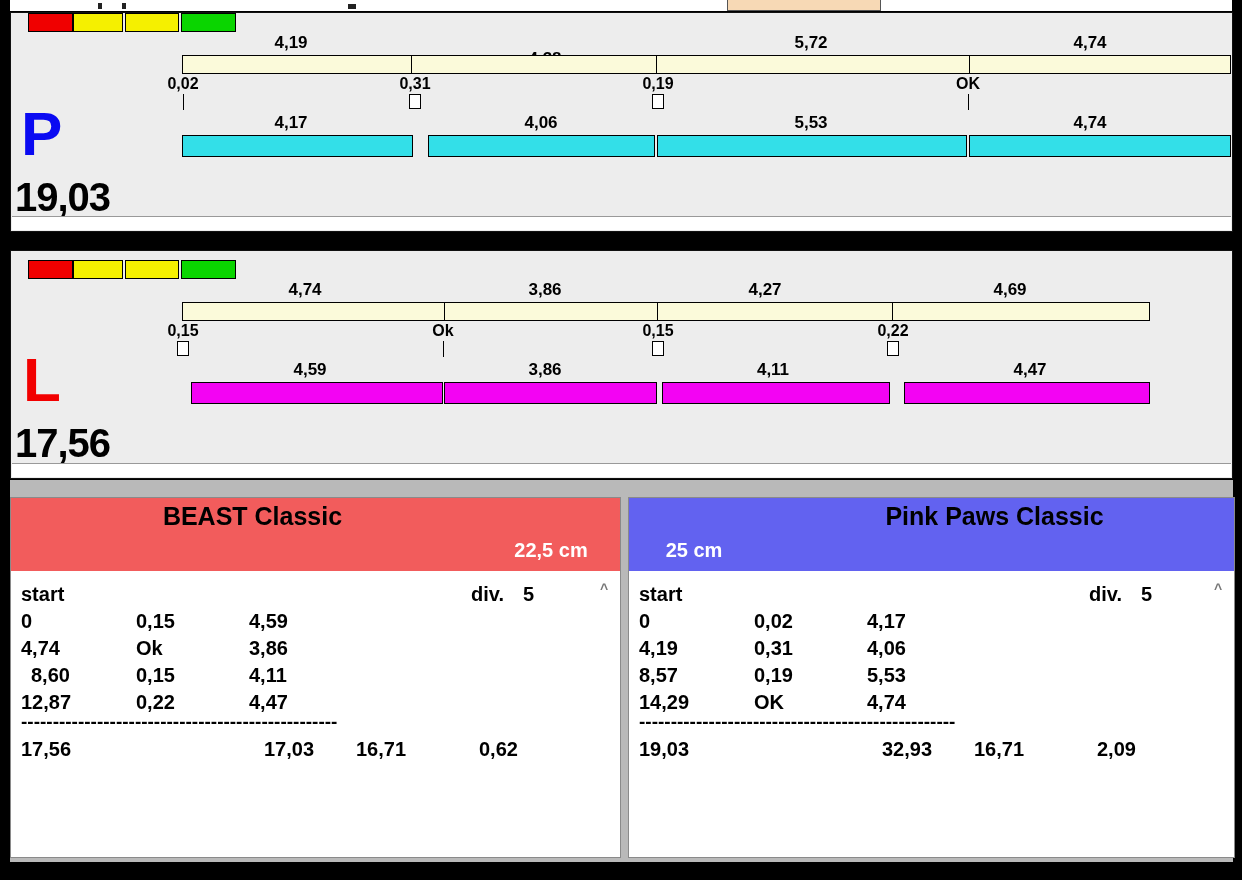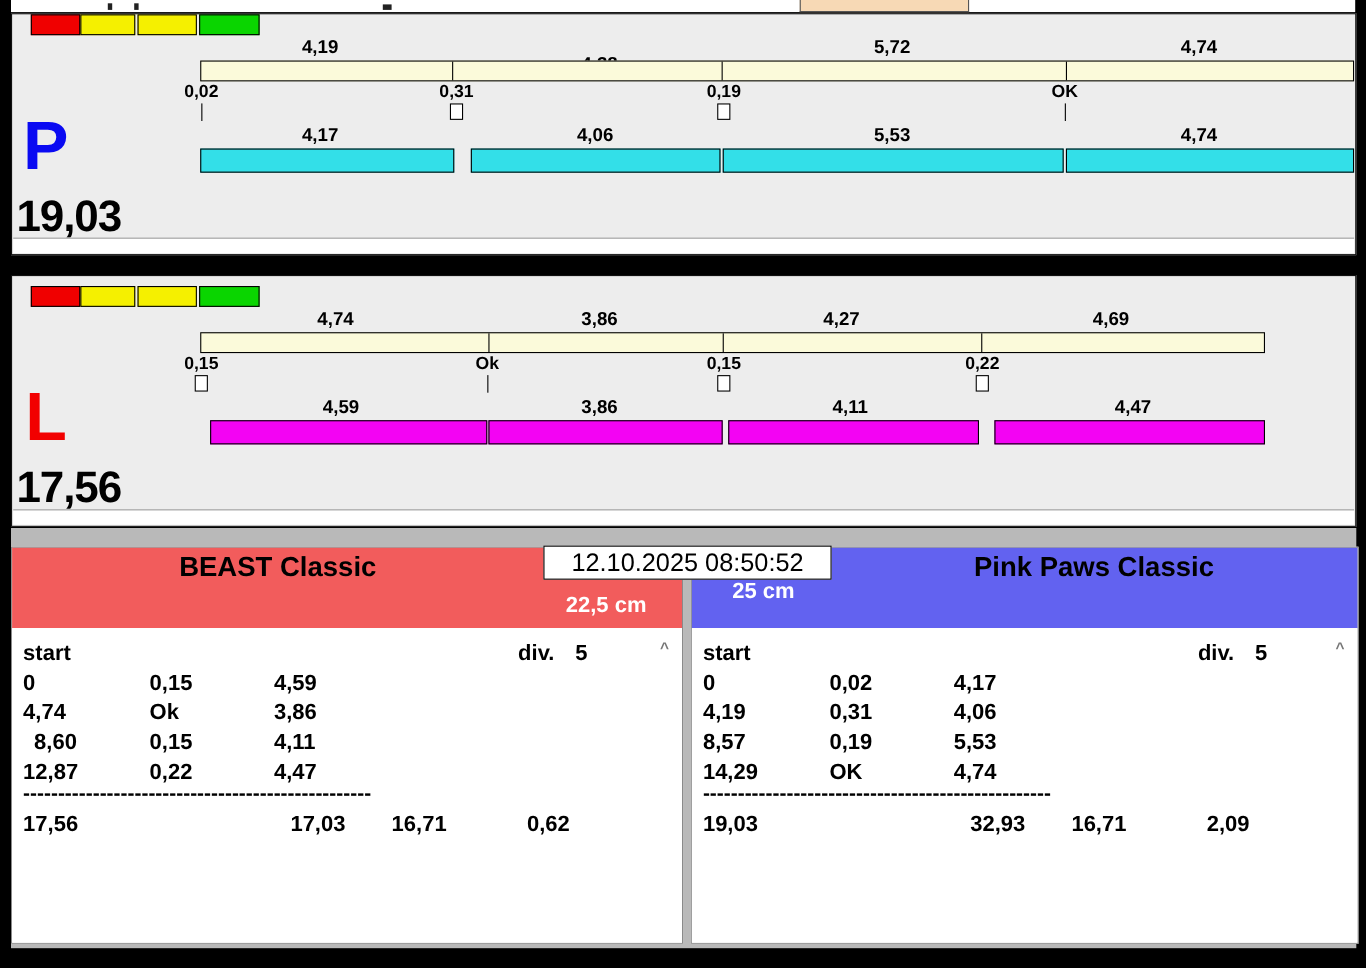--- a/index.html
+++ b/index.html
@@ -185,21 +185,21 @@
         <span style="left:253px">17,03</span>
         <span style="left:345px">16,71</span>
         <span style="left:468px">0,62</span>
       </div>
     </div>
   </div>
 
   <div class="team" style="left:628px;width:607px">
     <div class="team-header" style="background: rgb(98, 98, 240);">
       <div class="team-title" style="left:128px;width:475px;top:4px">Pink Paws Classic</div>
-      <div class="team-height" style="left:10px;width:110px;top:29px">25 cm</div>
+      <div class="team-height" style="left:10px;width:110px;top:41px">25 cm</div>
     </div>
     <div class="team-body">
       <div class="trow" style="top:12px">
         <span style="left:10px">start</span>
         <span style="left:460px">div.</span>
         <span style="left:512px">5</span>
       </div>
       <div class="scroll-up" style="left:585px;top:10px">^</div>
 
       <div class="trow" style="top:39px">
@@ -227,15 +227,14 @@
 
       <div class="trow" style="top:167px">
         <span style="left:10px">19,03</span>
         <span style="left:253px">32,93</span>
         <span style="left:345px">16,71</span>
         <span style="left:468px">2,09</span>
       </div>
     </div>
   </div>
 
-  <div class="datetime-box">12.10.2025 08:50:52</div>
 
 </div>
 
 </body></html>

